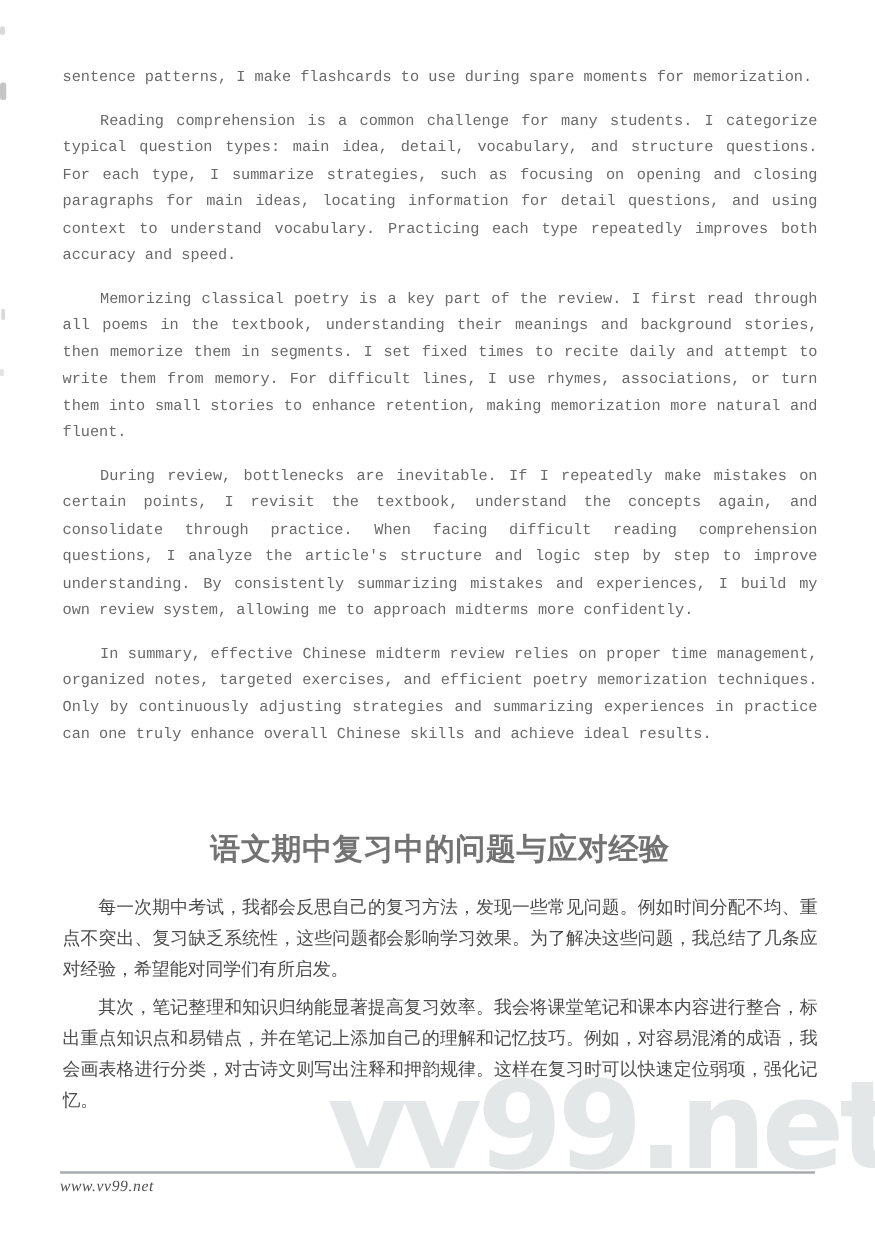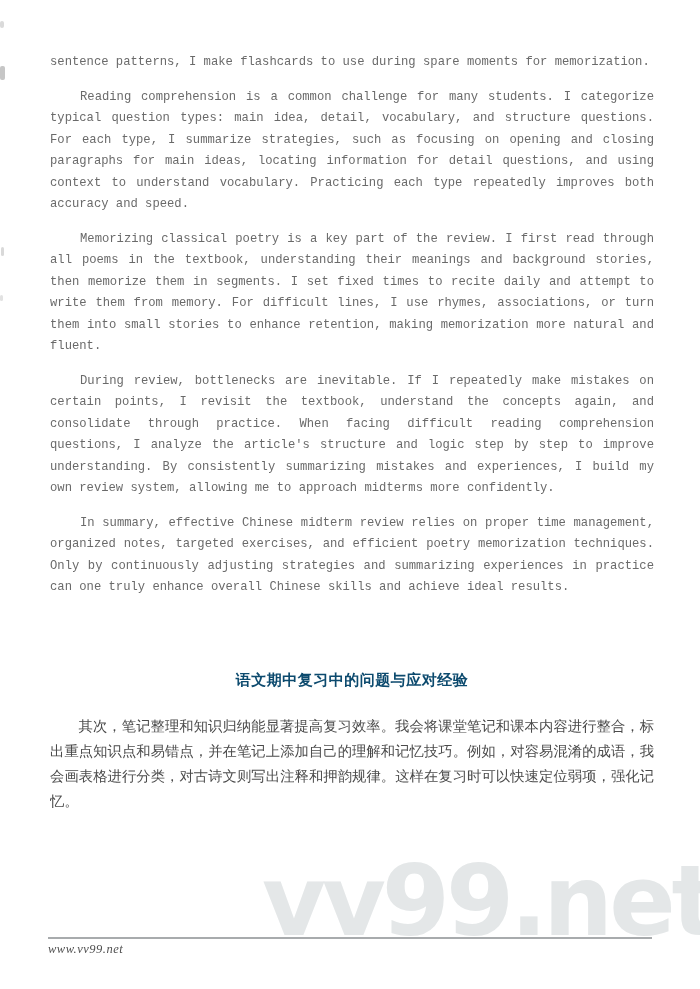--- a/index.html
+++ b/index.html
@@ -64,24 +64,24 @@
     text-align: justify;
     text-indent: 30px;
   }
   .en-section p.continuation { text-indent: 0; }
 
   
   .zh-title {
     margin: 55px 0 21px 0;
     font-family: "Liberation Serif", "DejaVu Serif", serif;
     font-weight: bold;
-    font-size: 15px;
+    font-size: 24px;
     line-height: 26px;
     letter-spacing: 0.5px;
-    color: #0c4a6e;
+    color: #737373;
     text-align: center;
   }
 
   
   .zh-section { overflow: hidden; }
   .zh-section p {
     margin: 0 0 5px 0;
     font-family: "Liberation Serif", "DejaVu Serif", serif;
     font-size: 14.3px;
     line-height: 25px;
@@ -129,20 +129,21 @@
       <p class="continuation">sentence patterns, I make flashcards to use during spare moments for memorization.</p>
       <p>Reading comprehension is a common challenge for many students. I categorize typical question types: main idea, detail, vocabulary, and structure questions. For each type, I summarize strategies, such as focusing on opening and closing paragraphs for main ideas, locating information for detail questions, and using context to understand vocabulary. Practicing each type repeatedly improves both accuracy and speed.</p>
       <p>Memorizing classical poetry is a key part of the review. I first read through all poems in the textbook, understanding their meanings and background stories, then memorize them in segments. I set fixed times to recite daily and attempt to write them from memory. For difficult lines, I use rhymes, associations, or turn them into small stories to enhance retention, making memorization more natural and fluent.</p>
       <p>During review, bottlenecks are inevitable. If I repeatedly make mistakes on certain points, I revisit the textbook, understand the concepts again, and consolidate through practice. When facing difficult reading comprehension questions, I analyze the article's structure and logic step by step to improve understanding. By consistently summarizing mistakes and experiences, I build my own review system, allowing me to approach midterms more confidently.</p>
       <p>In summary, effective Chinese midterm review relies on proper time management, organized notes, targeted exercises, and efficient poetry memorization techniques. Only by continuously adjusting strategies and summarizing experiences in practice can one truly enhance overall Chinese skills and achieve ideal results.</p>
     </section>
 
     <h1 class="zh-title">语文期中复习中的问题与应对经验</h1>
 
     <section class="zh-section">
+      <p>每一次期中考试，我都会反思自己的复习方法，发现一些常见问题。例如时间分配不均、重点不突出、复习缺乏系统性，这些问题都会影响学习效果。为了解决这些问题，我总结了几条应对经验，希望能对同学们有所启发。</p>
       <p>其次，笔记整理和知识归纳能显著提高复习效率。我会将课堂笔记和课本内容进行整合，标出重点知识点和易错点，并在笔记上添加自己的理解和记忆技巧。例如，对容易混淆的成语，我会画表格进行分类，对古诗文则写出注释和押韵规律。这样在复习时可以快速定位弱项，强化记忆。</p>
     </section>
 
   </main>
 
   <footer class="footer">
     <div class="footer-rule"></div>
     <div class="footer-url">www.vv99.net</div>
   </footer>
 

